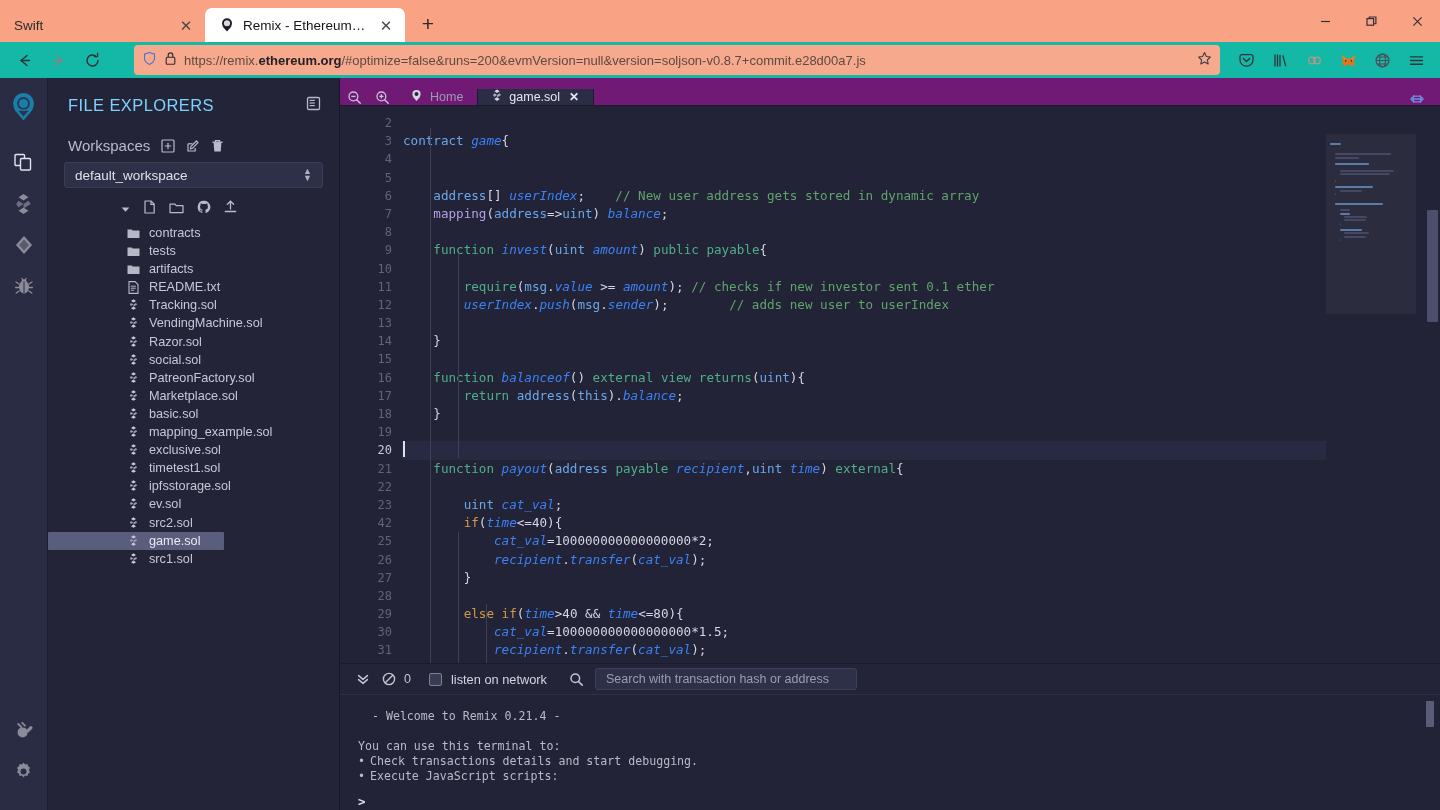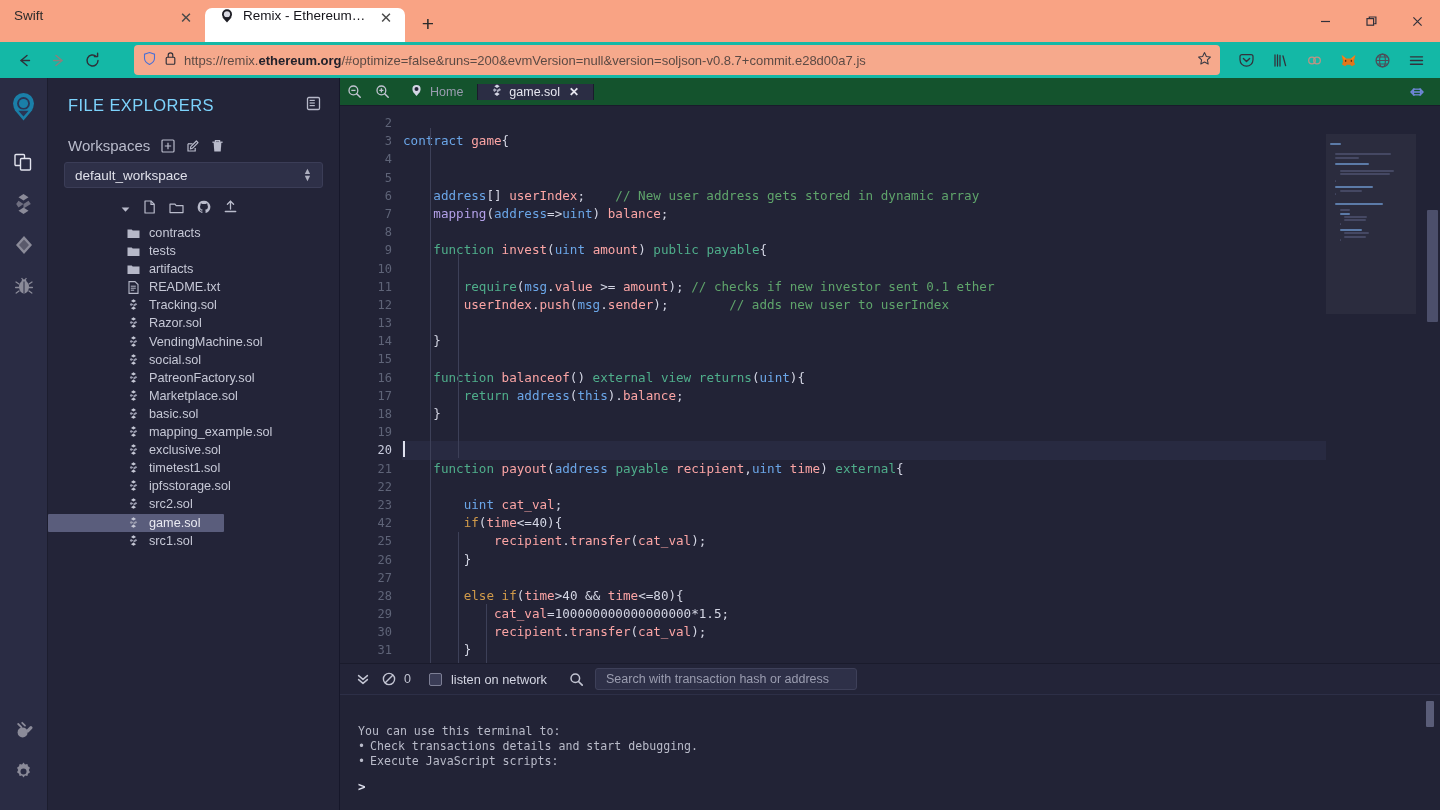--- a/index.html
+++ b/index.html
@@ -9,21 +9,21 @@
     font-family: "Liberation Sans", sans-serif;
     background: #222336;
   }
 
   
   .browser-tabstrip {
     height: 42px; background: #f9a384;
     display: flex; align-items: flex-end; position: relative;
   }
   .btab {
-    height: 34px; display: flex; align-items: flex-start;
+    height: 34px; display: flex; align-items: center;
     padding: 0 10px 0 14px; gap: 8px;
     font-size: 13.5px; color: #2b2b2b; position: relative;
     min-width: 180px;
   }
   .btab.inactive { width: 205px; }
   .btab.active {
     background: #ffffff; border-radius: 7px 7px 0 0;
     width: 200px; color: #15141a;
   }
   .btab-favicon { width: 16px; height: 16px; flex: 0 0 16px; display:block; }
@@ -137,21 +137,21 @@
   .trow .ficon { width: 13px; display: flex; justify-content: center; flex: 0 0 13px; }
   .trow.selected {
     background: #5a5d7c; color: #e9eaf2;
     margin-right: 115px; border-radius: 1px;
   }
 
   
   .maincol { flex: 1; display: flex; flex-direction: column; min-width: 0; background: #222336; }
 
   .editor-tabs {
-    height: 28px; background: #14532d; display: flex; align-items: center;
+    height: 28px; background: #701a75; display: flex; align-items: flex-end;
     border-bottom: 1px solid #1a1b2c; flex: 0 0 28px;
   }
   .zbtn {
     width: 28px; display: flex; align-items: center;
     justify-content: center; color: #c2c4d2;
   }
   .etab {
     display: flex; align-items: center; gap: 7px;
     padding: 0 14px; font-size: 12.5px; color: #9a9cb0;
     border-right: 1px solid #1a1b2c;
@@ -190,21 +190,21 @@
   .cursorbar {
     position: absolute; width: 1.5px; background: #dfe1ee;
   }
 
   
   .kw   { color: #6ba6e8; }        
   .kwg  { color: #4fae8b; }        
   .kwo  { color: #d19a4a; }        
   .typ  { color: #b3a0e8; }        
   .cmt  { color: #5fa46b; }        
-  .pln  { color: #fca5a5; }
+  .pln  { color: #3b82f6; font-style: italic; }
 
   
   .minimap {
     width: 100px; flex: 0 0 100px; background: #222336;
     position: relative; overflow: hidden;
   }
   .mm-slider {
     position: absolute; left: 0; right: 10px; top: 28px; height: 180px;
     background: rgba(255,255,255,0.045);
   }
@@ -574,42 +574,42 @@
         </div>
         <div class="trow">
           <span class="ficon">
             <svg width="9" height="12" viewBox="0 0 9 12">
               <path d="M4.5 .3 L7 1.9 L4.5 3.5 L2 1.9 Z" fill="#c6c8d6"></path>
               <path d="M2 3.9 L4.5 5.5 L2 7.1 L0.8 5.5 Z" fill="#9a9cae"></path>
               <path d="M7 3.9 L8.2 5.5 L4.5 7.8 V5.5 Z" fill="#9a9cae"></path>
               <path d="M4.5 7.6 L7 9.2 L4.5 10.8 L2 9.2 Z" fill="#c6c8d6"></path>
             </svg>
           </span>
+          <span>VendingMachine.sol</span>
+        </div>
+        <div class="trow">
+          <span class="ficon">
+            <svg width="9" height="12" viewBox="0 0 9 12">
+              <path d="M4.5 .3 L7 1.9 L4.5 3.5 L2 1.9 Z" fill="#c6c8d6"></path>
+              <path d="M2 3.9 L4.5 5.5 L2 7.1 L0.8 5.5 Z" fill="#9a9cae"></path>
+              <path d="M7 3.9 L8.2 5.5 L4.5 7.8 V5.5 Z" fill="#9a9cae"></path>
+              <path d="M4.5 7.6 L7 9.2 L4.5 10.8 L2 9.2 Z" fill="#c6c8d6"></path>
+            </svg>
+          </span>
           <span>Razor.sol</span>
         </div>
         <div class="trow">
           <span class="ficon">
             <svg width="9" height="12" viewBox="0 0 9 12">
               <path d="M4.5 .3 L7 1.9 L4.5 3.5 L2 1.9 Z" fill="#c6c8d6"></path>
               <path d="M2 3.9 L4.5 5.5 L2 7.1 L0.8 5.5 Z" fill="#9a9cae"></path>
               <path d="M7 3.9 L8.2 5.5 L4.5 7.8 V5.5 Z" fill="#9a9cae"></path>
               <path d="M4.5 7.6 L7 9.2 L4.5 10.8 L2 9.2 Z" fill="#c6c8d6"></path>
             </svg>
           </span>
-          <span>VendingMachine.sol</span>
-        </div>
-        <div class="trow">
-          <span class="ficon">
-            <svg width="9" height="12" viewBox="0 0 9 12">
-              <path d="M4.5 .3 L7 1.9 L4.5 3.5 L2 1.9 Z" fill="#c6c8d6"></path>
-              <path d="M2 3.9 L4.5 5.5 L2 7.1 L0.8 5.5 Z" fill="#9a9cae"></path>
-              <path d="M7 3.9 L8.2 5.5 L4.5 7.8 V5.5 Z" fill="#9a9cae"></path>
-              <path d="M4.5 7.6 L7 9.2 L4.5 10.8 L2 9.2 Z" fill="#c6c8d6"></path>
-            </svg>
-          </span>
           <span>social.sol</span>
         </div>
         <div class="trow">
           <span class="ficon">
             <svg width="9" height="12" viewBox="0 0 9 12">
               <path d="M4.5 .3 L7 1.9 L4.5 3.5 L2 1.9 Z" fill="#c6c8d6"></path>
               <path d="M2 3.9 L4.5 5.5 L2 7.1 L0.8 5.5 Z" fill="#9a9cae"></path>
               <path d="M7 3.9 L8.2 5.5 L4.5 7.8 V5.5 Z" fill="#9a9cae"></path>
               <path d="M4.5 7.6 L7 9.2 L4.5 10.8 L2 9.2 Z" fill="#c6c8d6"></path>
             </svg>
@@ -674,20 +674,31 @@
         <div class="trow">
           <span class="ficon">
             <svg width="9" height="12" viewBox="0 0 9 12">
               <path d="M4.5 .3 L7 1.9 L4.5 3.5 L2 1.9 Z" fill="#c6c8d6"></path>
               <path d="M2 3.9 L4.5 5.5 L2 7.1 L0.8 5.5 Z" fill="#9a9cae"></path>
               <path d="M7 3.9 L8.2 5.5 L4.5 7.8 V5.5 Z" fill="#9a9cae"></path>
               <path d="M4.5 7.6 L7 9.2 L4.5 10.8 L2 9.2 Z" fill="#c6c8d6"></path>
             </svg>
           </span>
           <span>ipfsstorage.sol</span>
+        </div>
+        <div class="trow">
+          <span class="ficon">
+            <svg width="9" height="12" viewBox="0 0 9 12">
+              <path d="M4.5 .3 L7 1.9 L4.5 3.5 L2 1.9 Z" fill="#c6c8d6"></path>
+              <path d="M2 3.9 L4.5 5.5 L2 7.1 L0.8 5.5 Z" fill="#9a9cae"></path>
+              <path d="M7 3.9 L8.2 5.5 L4.5 7.8 V5.5 Z" fill="#9a9cae"></path>
+              <path d="M4.5 7.6 L7 9.2 L4.5 10.8 L2 9.2 Z" fill="#c6c8d6"></path>
+            </svg>
+          </span>
+          <span>ev.sol</span>
         </div>
         <div class="trow">
           <span class="ficon">
             <svg width="9" height="12" viewBox="0 0 9 12">
               <path d="M4.5 .3 L7 1.9 L4.5 3.5 L2 1.9 Z" fill="#c6c8d6"></path>
               <path d="M2 3.9 L4.5 5.5 L2 7.1 L0.8 5.5 Z" fill="#9a9cae"></path>
               <path d="M7 3.9 L8.2 5.5 L4.5 7.8 V5.5 Z" fill="#9a9cae"></path>
               <path d="M4.5 7.6 L7 9.2 L4.5 10.8 L2 9.2 Z" fill="#c6c8d6"></path>
             </svg>
           </span>
@@ -823,20 +834,21 @@
             <div class="cline">&nbsp;</div>
             <div class="cline">    <span class="kwg">function</span> <span class="pln">balanceof</span>() <span class="kwg">external</span> <span class="kwg">view</span> <span class="kwg">returns</span>(<span class="kw">uint</span>){</div>
             <div class="cline">        <span class="kwg">return</span> <span class="kw">address</span>(<span class="kw">this</span>).<span class="pln">balance</span>;</div>
             <div class="cline">    }</div>
             <div class="cline">&nbsp;</div>
             <div class="cline cur">&nbsp;</div>
             <div class="cline">    <span class="kwg">function</span> <span class="pln">payout</span>(<span class="kw">address</span> <span class="kwg">payable</span> <span class="pln">recipient</span>,<span class="kw">uint</span> <span class="pln">time</span>) <span class="kwg">external</span>{</div>
             <div class="cline">&nbsp;</div>
             <div class="cline">        <span class="kw">uint</span> <span class="pln">cat_val</span>;</div>
             <div class="cline">        <span class="kwo">if</span>(<span class="pln">time</span>&lt;=40){</div>
+            <div class="cline">            <span class="pln">cat_val</span>=100000000000000000*2;</div>
             <div class="cline">            <span class="pln">recipient</span>.<span class="pln">transfer</span>(<span class="pln">cat_val</span>);</div>
             <div class="cline">        }</div>
             <div class="cline">&nbsp;</div>
             <div class="cline">        <span class="kwo">else</span> <span class="kwo">if</span>(<span class="pln">time</span>&gt;40 &amp;&amp; <span class="pln">time</span>&lt;=80){</div>
             <div class="cline">            <span class="pln">cat_val</span>=100000000000000000*1.5;</div>
             <div class="cline">            <span class="pln">recipient</span>.<span class="pln">transfer</span>(<span class="pln">cat_val</span>);</div>
             <div class="cline">        }</div>
             <div class="indentline" style="left: 28px; top: 22px; height: 632px;"></div>
             <div class="indentline" style="left: 56px; top: 148px; height: 188px;"></div>
             <div class="indentline" style="left: 56px; top: 242px; height: 110px;"></div>
@@ -893,20 +905,21 @@
               <circle cx="6.3" cy="6.3" r="4.3" fill="none" stroke="#c2c4d2" stroke-width="1.5"></circle>
               <path d="M9.5 9.5 L13.2 13.2" stroke="#c2c4d2" stroke-width="1.7" stroke-linecap="round"></path>
             </svg>
         </div>
         <div class="tb-search">
           <span>Search with transaction hash or address</span>
         </div>
       </div>
       <div class="term-body">
         <div id="term-log">
+            <div class="tline">  - Welcome to Remix 0.21.4 -</div>
             <div class="tline">&nbsp;</div>
             <div class="tline">You can use this terminal to:</div>
             <div class="tline bullet">Check transactions details and start debugging.</div>
             <div class="tline bullet">Execute JavaScript scripts:</div>
           </div>
         <div class="term-prompt">&gt;</div>
         <div class="term-scroll"></div>
       </div>
     </div>
 

